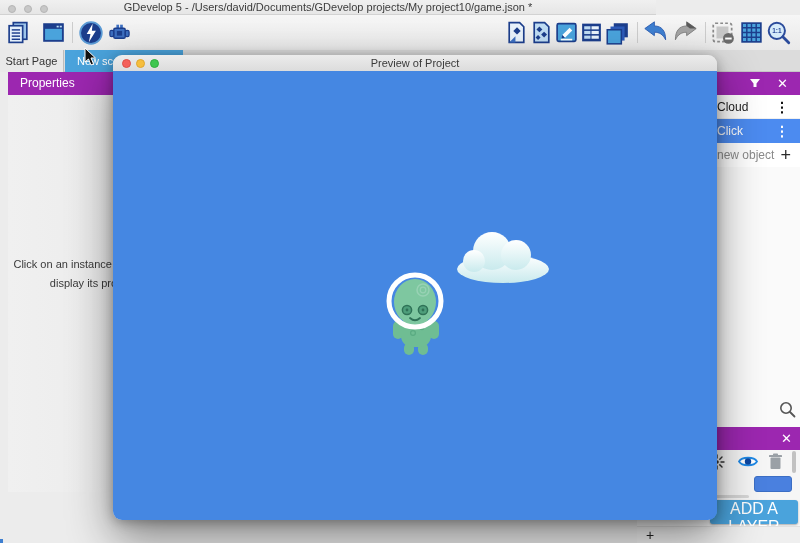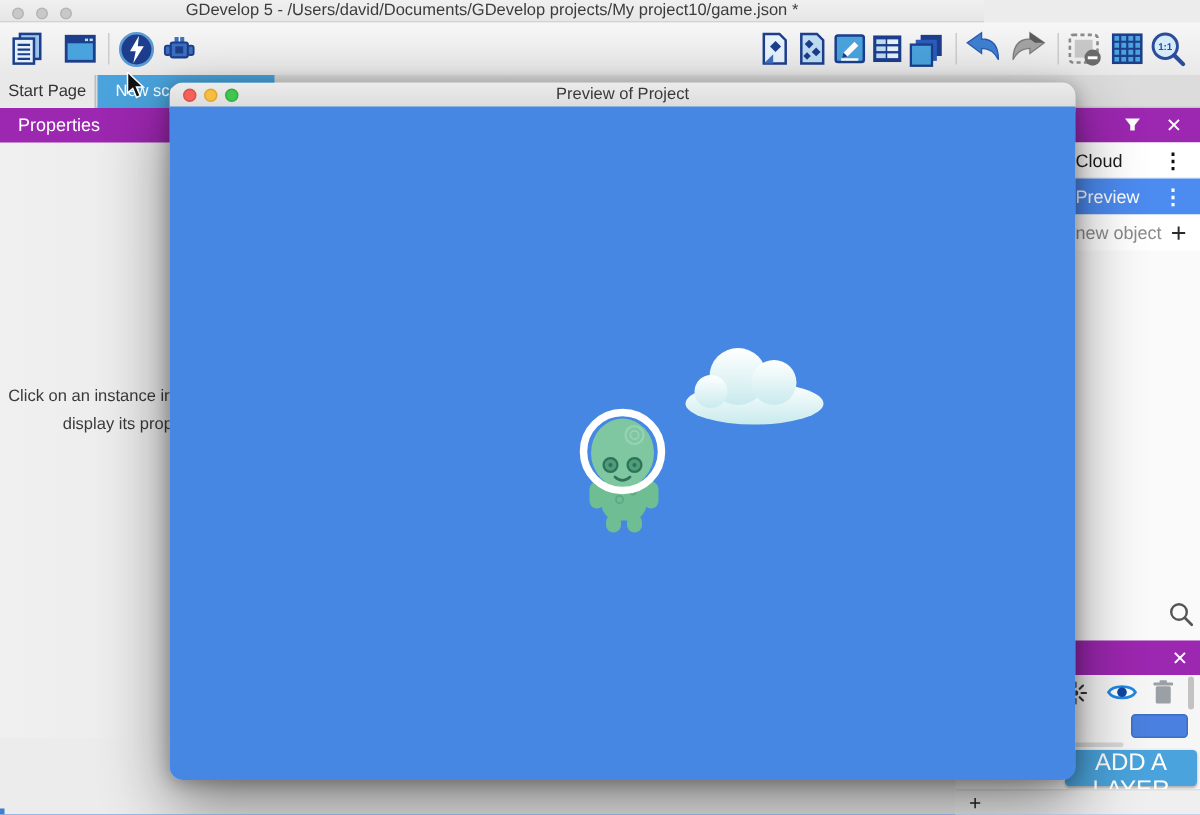--- a/index.html
+++ b/index.html
@@ -17,21 +17,21 @@
   .tbtn { position:absolute; top:4px; width:27px; height:27px; display:flex; align-items:center; justify-content:center; }
   .tsep { position:absolute; top:7px; width:1px; height:21px; background:#cccccc; }
 
   
   #tabbar { left:0; top:50px; width:800px; height:22px; background:#dcdcdc; border-bottom:1px solid #c6c6c6; }
   .tab { position:absolute; top:0; height:22px; font-size:11px; line-height:22px; }
   #tab-start { left:0; width:64px; background:#e9e9e9; color:#333; text-align:center; border-right:1px solid #bdbdbd; }
   #tab-scene { left:65px; width:118px; background:#4aa3dc; color:#fff; padding-left:12px; }
 
   
-  #properties-panel { left:0; top:72px; width:185px; height:420px; background:linear-gradient(to right,#f0f0f0,#e9e9e9); border-right:1px solid #c9c9c9; }
+  #properties-panel { left:8px; top:72px; width:185px; height:420px; background:linear-gradient(to right,#f0f0f0,#e9e9e9); border-right:1px solid #c9c9c9; }
   .panel-header { height:23px; background:#9c27b0; color:#fff; font-size:12px; line-height:23px; padding-left:12px; position:relative; }
   #properties-empty { position:absolute; left:0; top:23px; right:0; bottom:40px; display:flex; align-items:center; justify-content:center; }
   #properties-empty span { font-size:11px; color:#3a3a3a; text-align:center; white-space:pre-line; line-height:1.65; }
 
   
   #objects-panel { left:700px; top:72px; width:100px; height:355px; background:#fafafa; }
   #objects-panel .panel-header { padding-left:8px; }
   .hdr-icon { position:absolute; top:4px; }
   .obj-row { position:relative; height:24px; font-size:12px; line-height:25px; padding-left:17px; overflow:hidden; white-space:nowrap; }
   .obj-row .dots { position:absolute; right:11px; top:0; font-size:14px; font-weight:bold; line-height:25px; }
@@ -220,21 +220,21 @@
     <svg class="hdr-icon" style="right:38px" width="14" height="14" viewBox="0 0 14 14">
       <path d="M2,3 H12 L8.5,7.5 V11 L5.5,11 V7.5 Z" fill="#ffffff"></path>
     </svg>
     <span class="hdr-icon close-x" style="right:12px; top:0">✕</span>
   </div>
   <div class="obj-row row-plain">
     <span>Cloud</span>
     <span class="dots" style="color:#111">⋮</span>
   </div>
   <div class="obj-row row-selected">
-    <span>Preview</span>
+    <span>Click</span>
     <span class="dots" style="color:#fff">⋮</span>
   </div>
   <div class="obj-row row-add">
     <span>new object</span>
     <span class="plus">+</span>
   </div>
   <svg class="abs" style="left:79px; top:329px" width="17" height="17" viewBox="0 0 17 17">
     <circle cx="7" cy="7" r="5.2" fill="none" stroke="#555" stroke-width="1.6"></circle>
     <line x1="11" y1="11" x2="15.5" y2="15.5" stroke="#555" stroke-width="1.8" stroke-linecap="round"></line>
   </svg>

